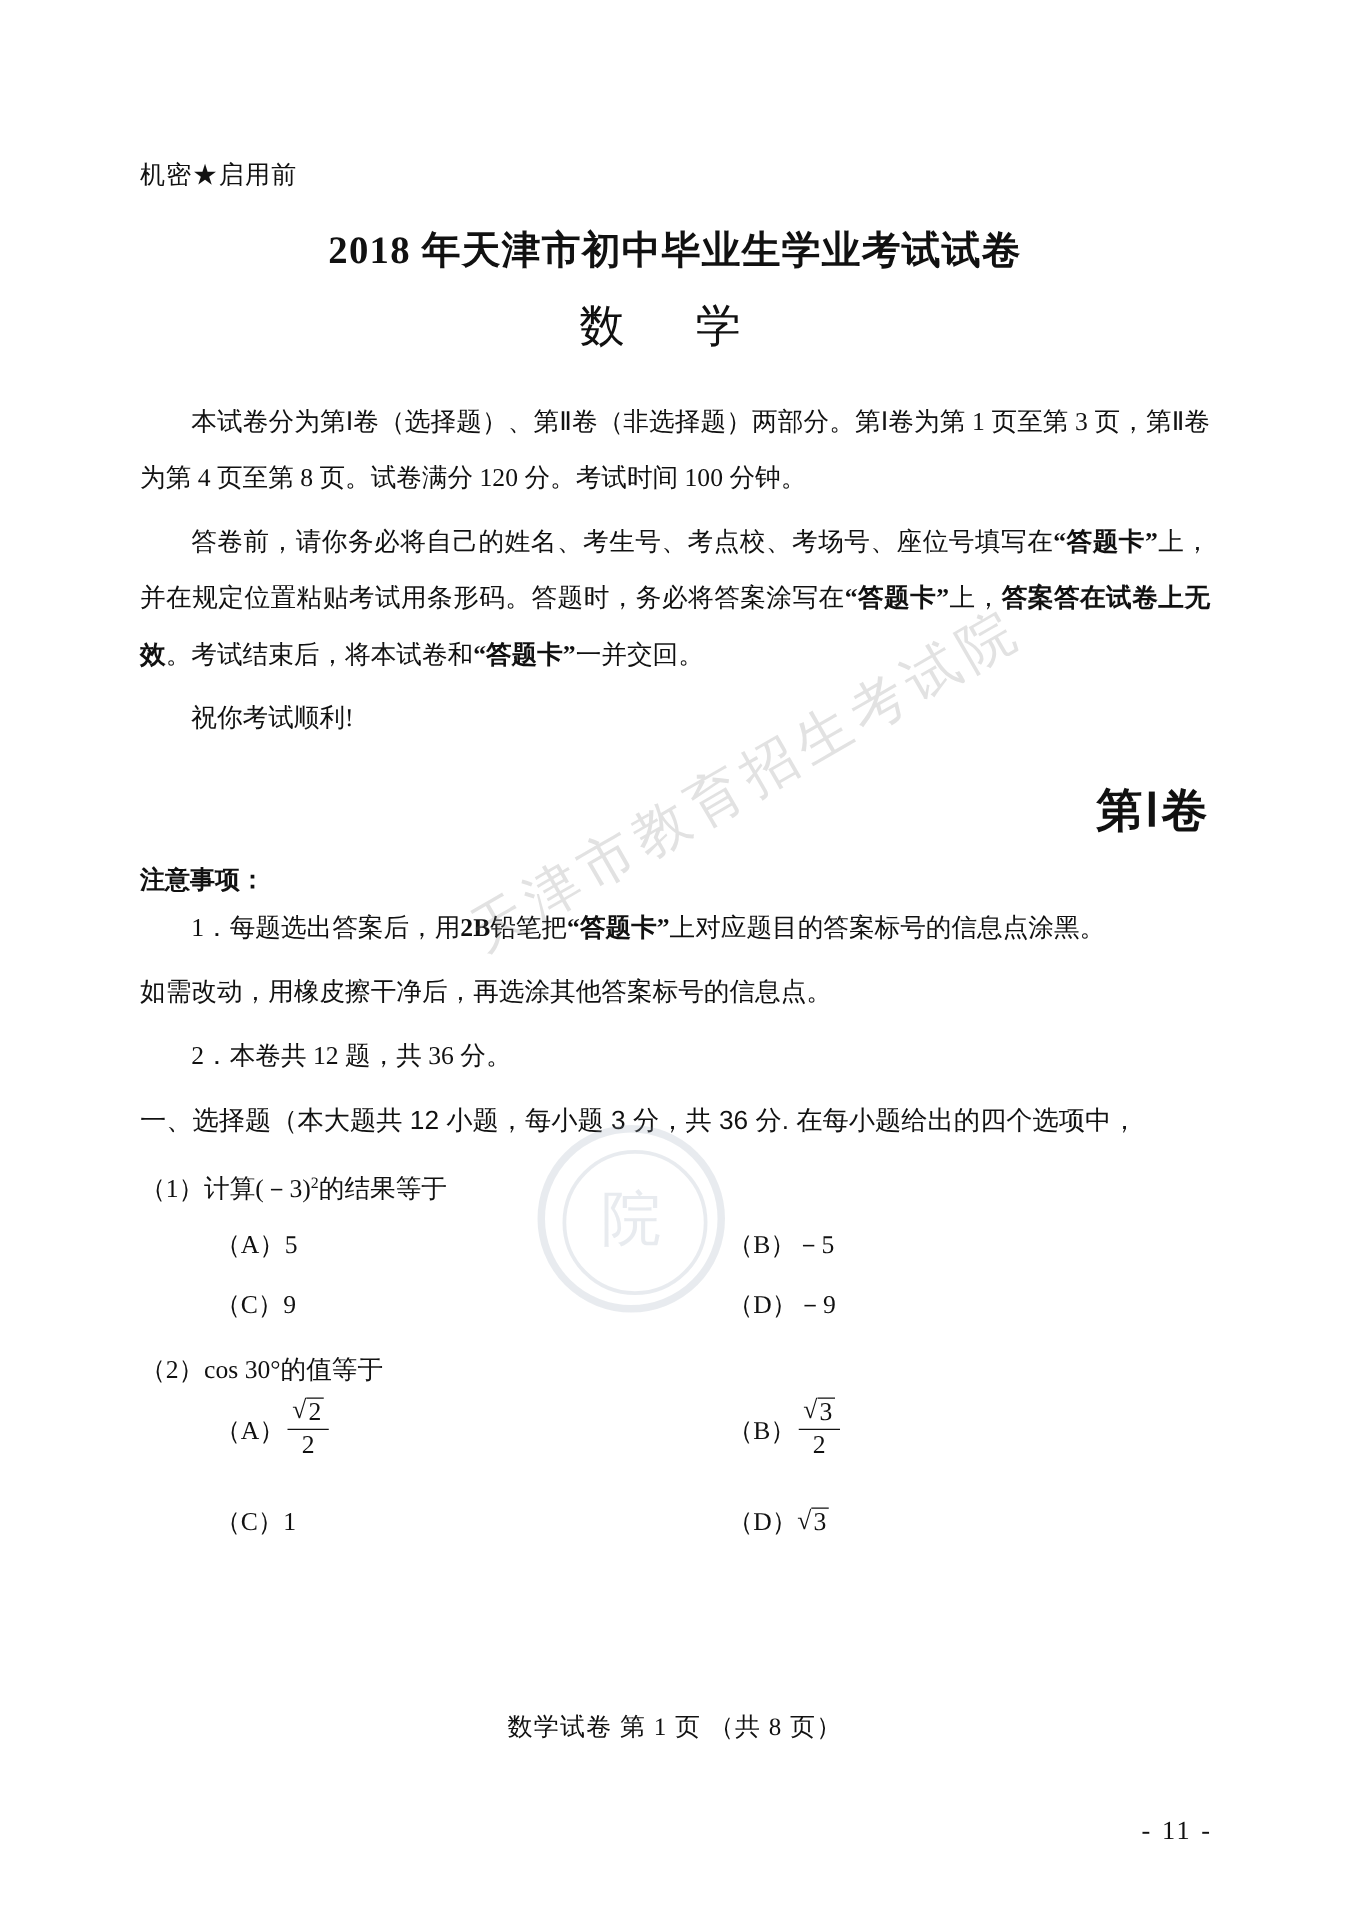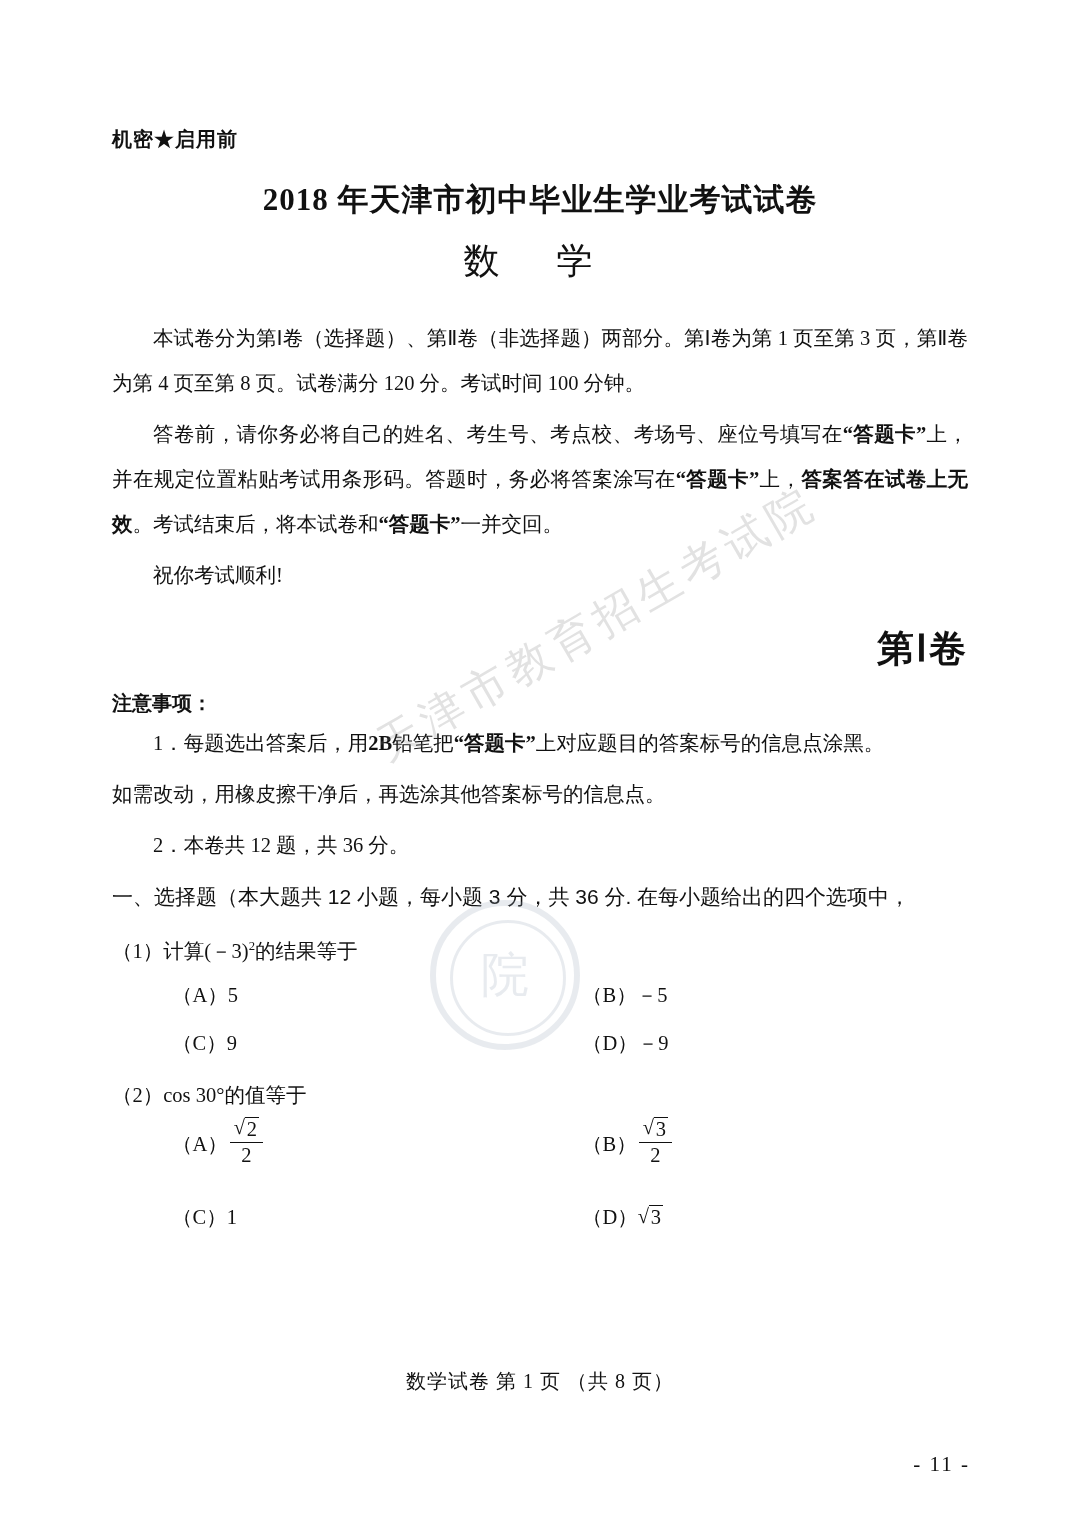--- a/index.html
+++ b/index.html
@@ -75,21 +75,21 @@
     left: 0; right: 0; top: 50%;
     transform: translateY(-50%);
     text-align: center;
     font-size: 48px;
     color: #9aa7b8;
     font-family: "Liberation Serif", serif;
   }
 
   .secret {
     font-family: "Liberation Sans", sans-serif;
-    font-weight: bold;
+    font-weight: normal;
     font-size: 20px;
     letter-spacing: 1px;
     margin: 0 0 26px 0;
   }
   h1.title {
     text-align: center;
     font-family: "Liberation Serif", serif;
     font-weight: bold;
     font-size: 31px;
     letter-spacing: 1px;

